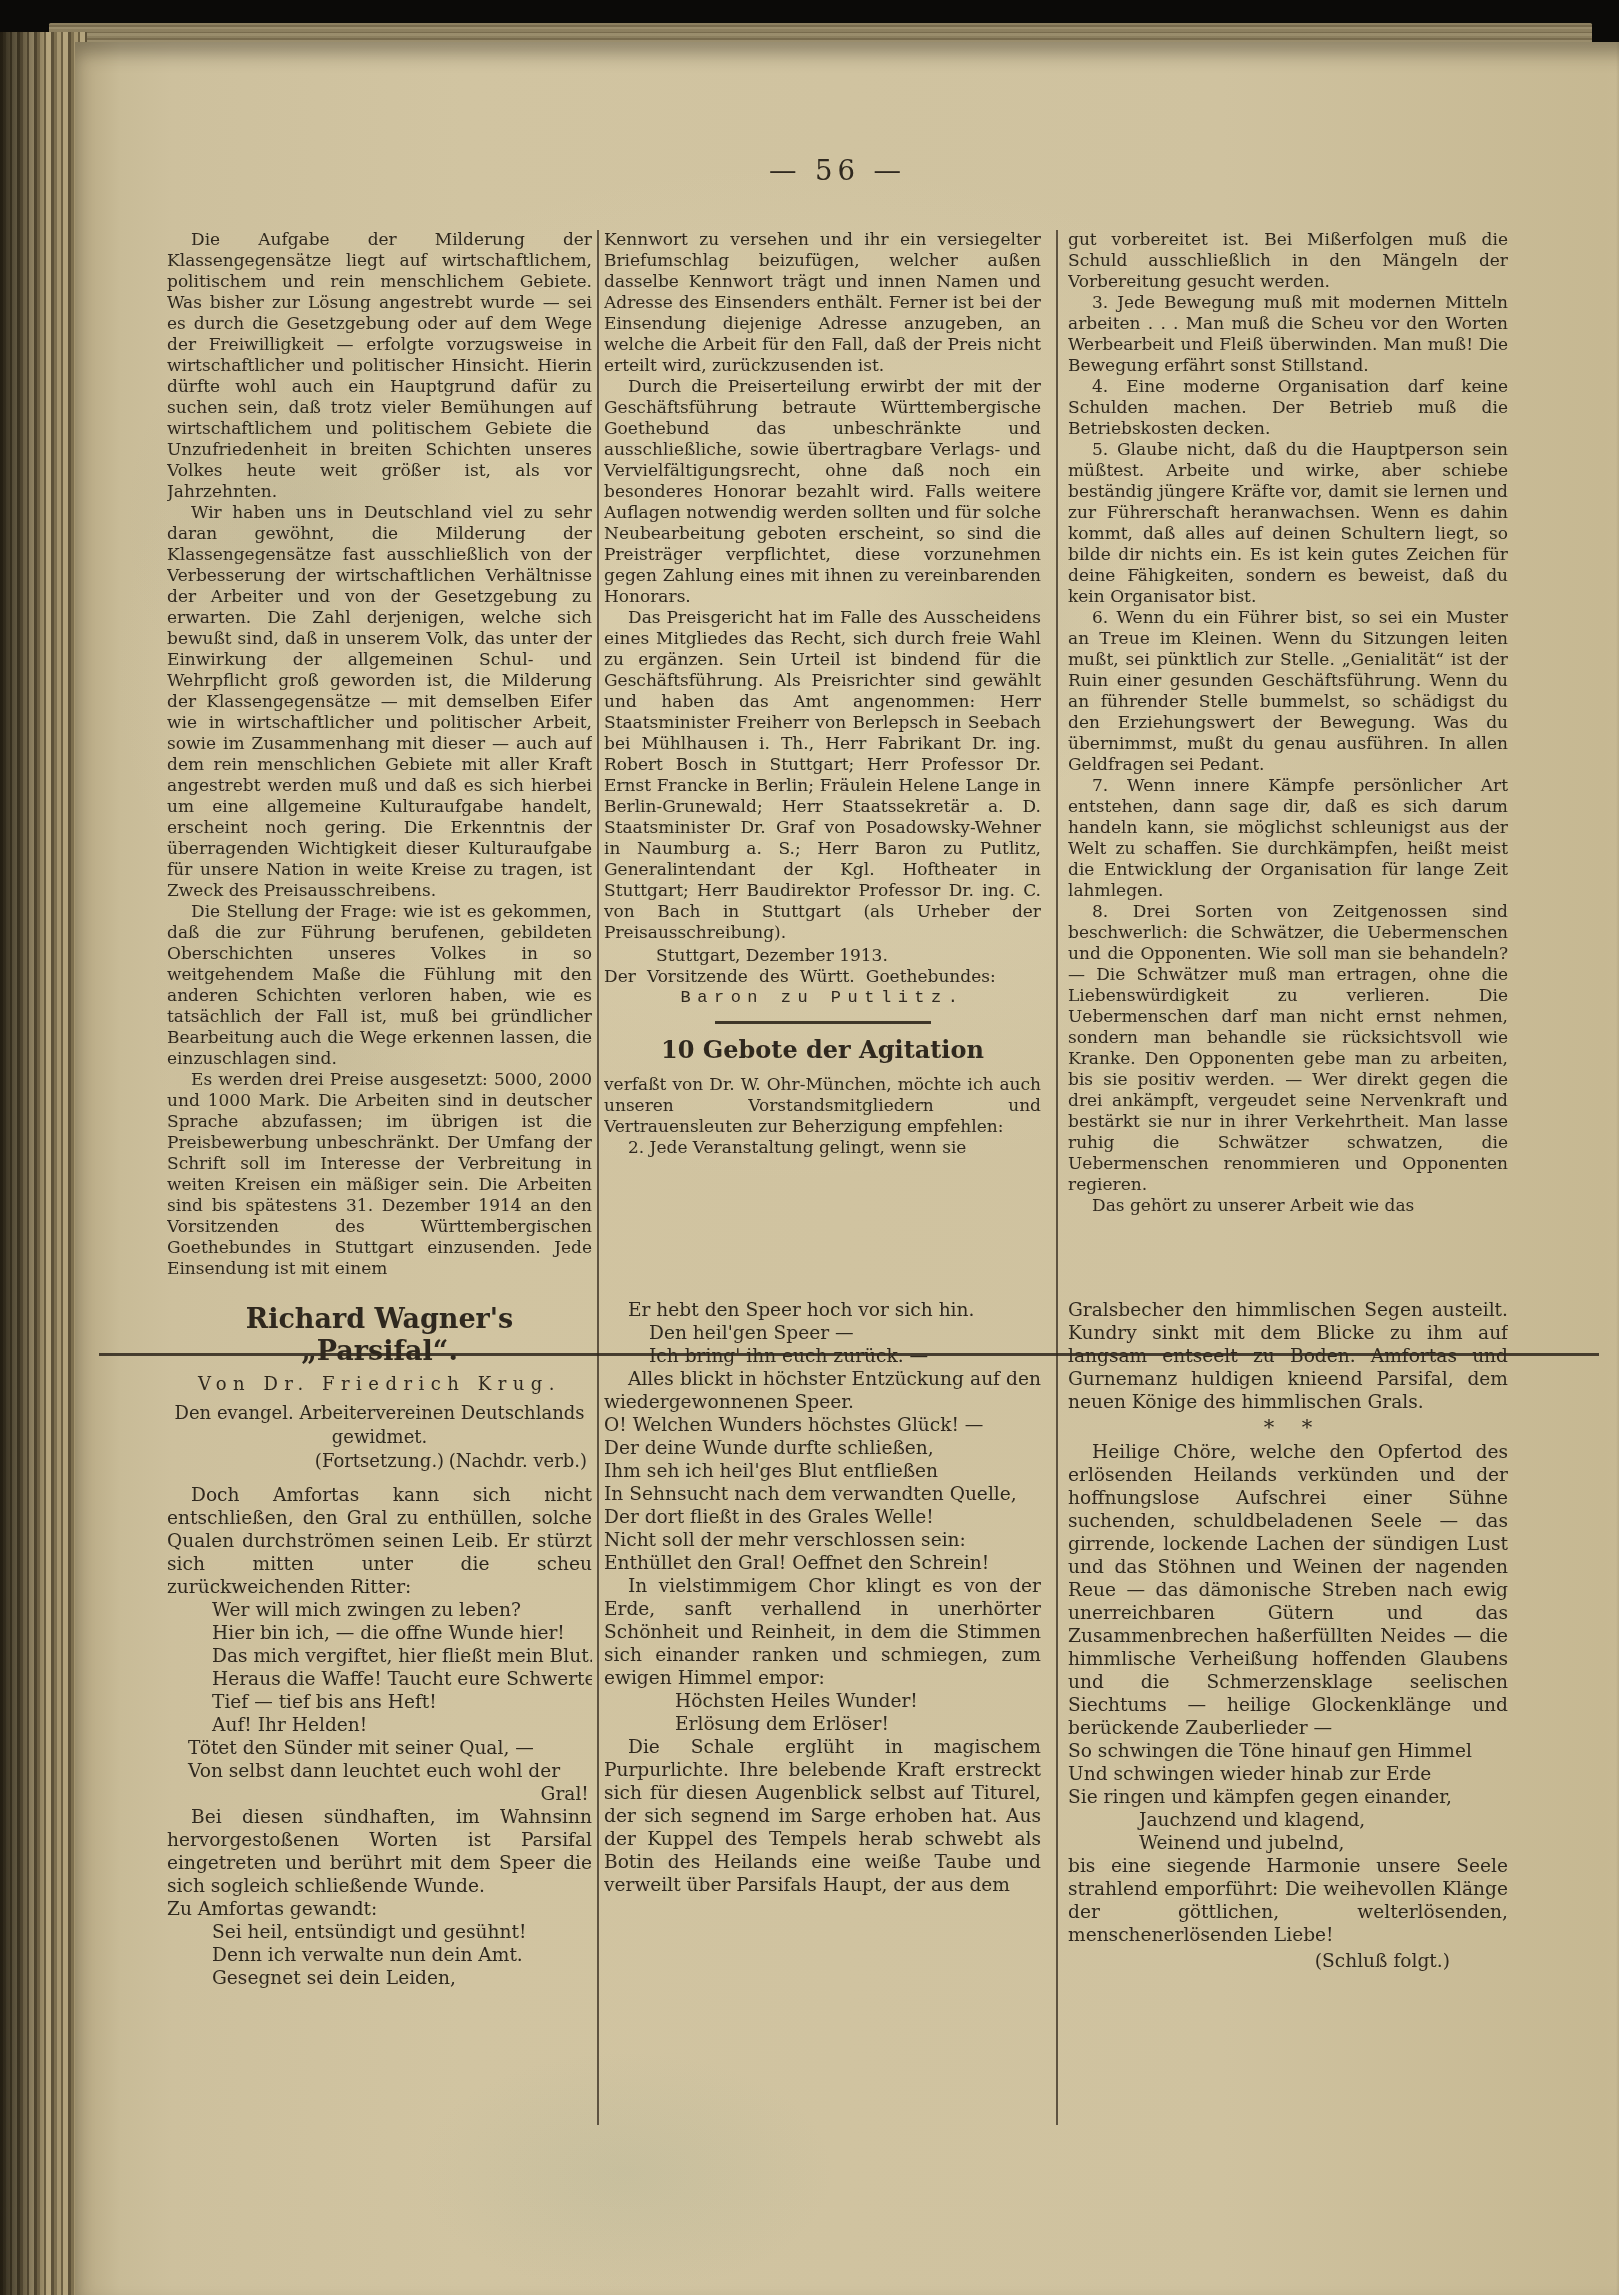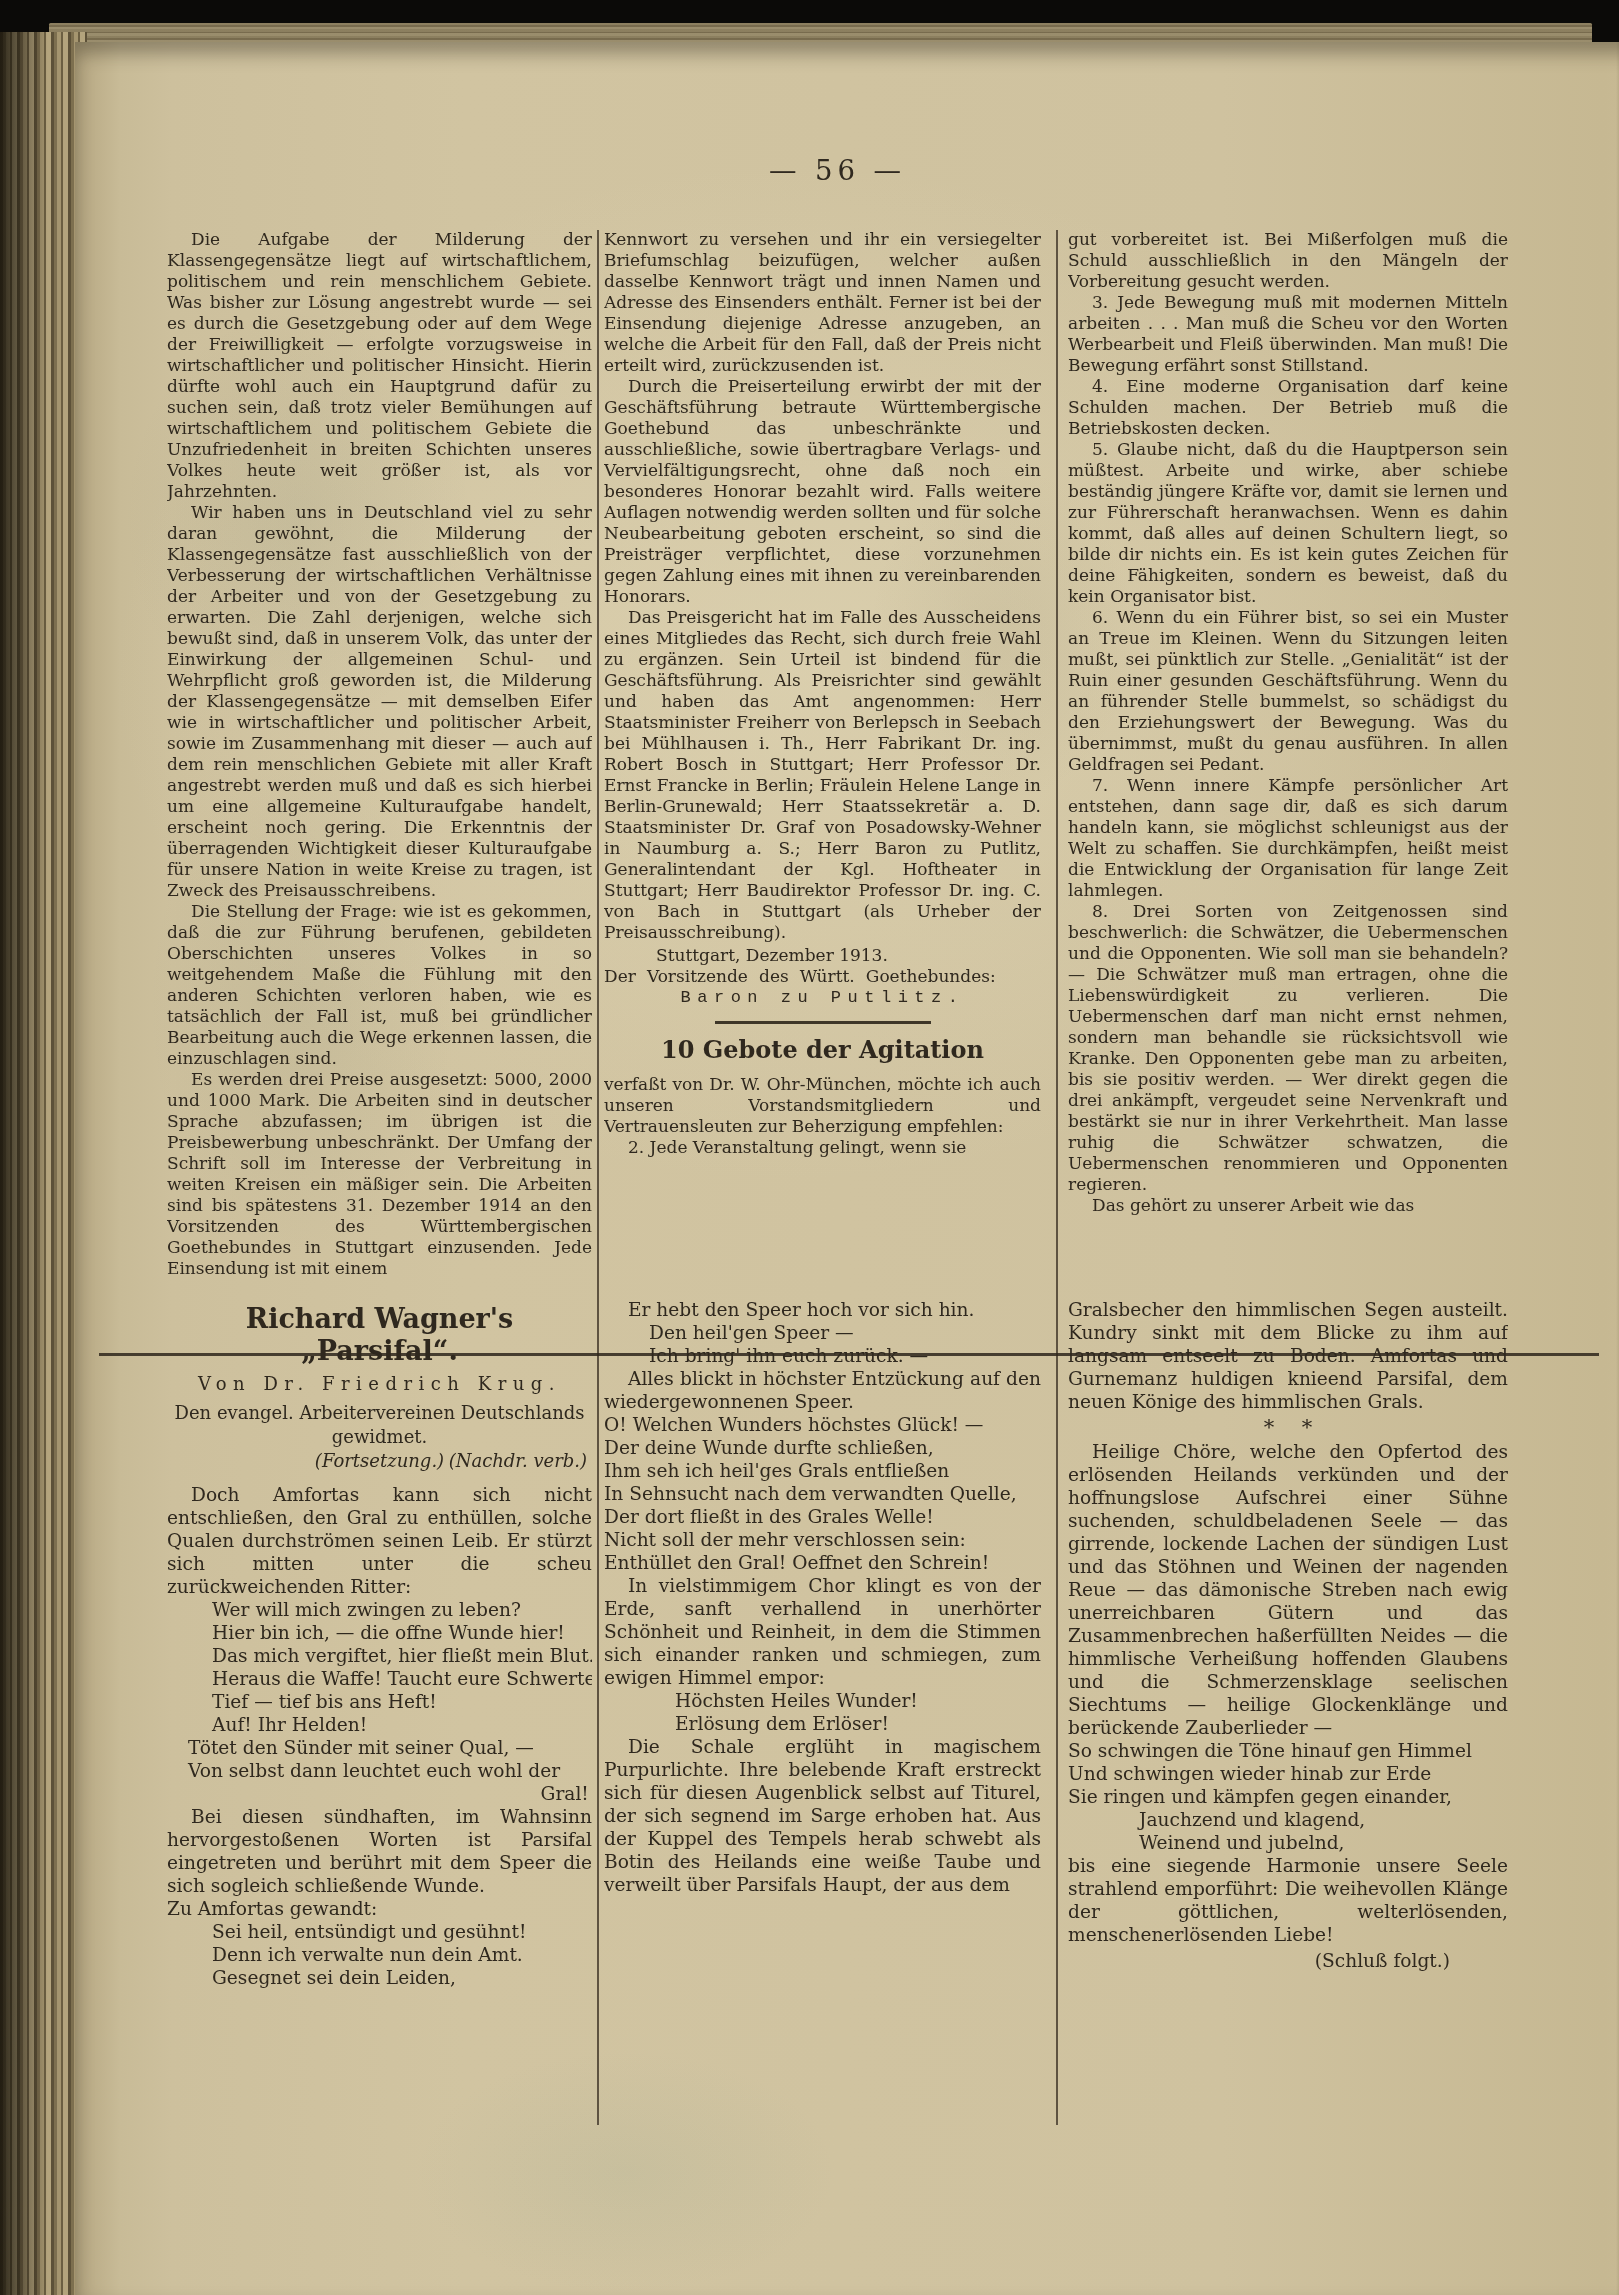--- a/index.html
+++ b/index.html
@@ -68,21 +68,21 @@
   .sig-date{text-indent:52px;margin-top:1.6px;}
   .sig-role{word-spacing:5.7px;}
   .sig-name{text-align:center;letter-spacing:6.5px;font-family:Liberation Mono, monospace;}
   .gebote-rule{width:216px;height:3.2px;background:rgba(46,38,27,.9);margin:13px auto 11.3px auto;}
   .gebote-h{font-size:24px;line-height:29px;font-weight:bold;text-align:center;margin:0 0 9.7px 0;}
   .sperr{letter-spacing:3.2px;}
 
   .art-title{font-size:27px;line-height:32px;font-weight:bold;text-align:center;margin:4.9px 0 3.2px 0;}
   .art-byline{font-size:18px;line-height:27.5px;text-align:center;letter-spacing:6.5px;margin:0;}
   .art-dedication{font-size:18px;line-height:24px;text-align:center;margin:3.2px 0 0 0;}
-  .art-notes{position:relative;font-size:18px;line-height:24px;height:27.5px;margin-bottom:6.5px;font-style:italic;}
+  .art-notes{position:relative;font-size:18px;line-height:24px;height:27.5px;margin-bottom:6.5px;}
   .note-cont{position:absolute;left:50%;transform:translateX(-50%);}
   .note-repr{position:absolute;right:4.9px;}
 
   .verse{margin:0;}
   .vl{white-space:nowrap;overflow:hidden;}
   .i1{padding-left:45px;}
   .i0{padding-left:21px;}
   .i2{padding-left:71px;}
   .vr-line{text-align:right;padding-right:3.2px;}
   .stage{text-indent:0;}
@@ -176,21 +176,21 @@
   <section class="col colb" id="c2b">
     <p class="stage stage-ind">Er hebt den Speer hoch vor sich hin.</p>
     <div class="verse">
         <div class="vl i1">Den heil'gen Speer —</div>
         <div class="vl i1">Ich bring' ihn euch zurück. —</div>
       </div>
     <p class="para">Alles blickt in höchster Entzückung auf den wiedergewonnenen Speer.</p>
     <div class="verse">
         <div class="vl">O! Welchen Wunders höchstes Glück! —</div>
         <div class="vl">Der deine Wunde durfte schließen,</div>
-        <div class="vl">Ihm seh ich heil'ges Grals entfließen</div>
+        <div class="vl">Ihm seh ich heil'ges Blut entfließen</div>
         <div class="vl">In Sehnsucht nach dem verwandten Quelle,</div>
         <div class="vl">Der dort fließt in des Grales Welle!</div>
         <div class="vl">Nicht soll der mehr verschlossen sein:</div>
         <div class="vl">Enthüllet den Gral! Oeffnet den Schrein!</div>
       </div>
     <p class="para">In vielstimmigem Chor klingt es von der Erde, sanft verhallend in unerhörter Schönheit und Reinheit, in dem die Stimmen sich einander ranken und schmiegen, zum ewigen Himmel empor:</p>
     <div class="verse">
         <div class="vl i2">Höchsten Heiles Wunder!</div>
         <div class="vl i2">Erlösung dem Erlöser!</div>
       </div>

